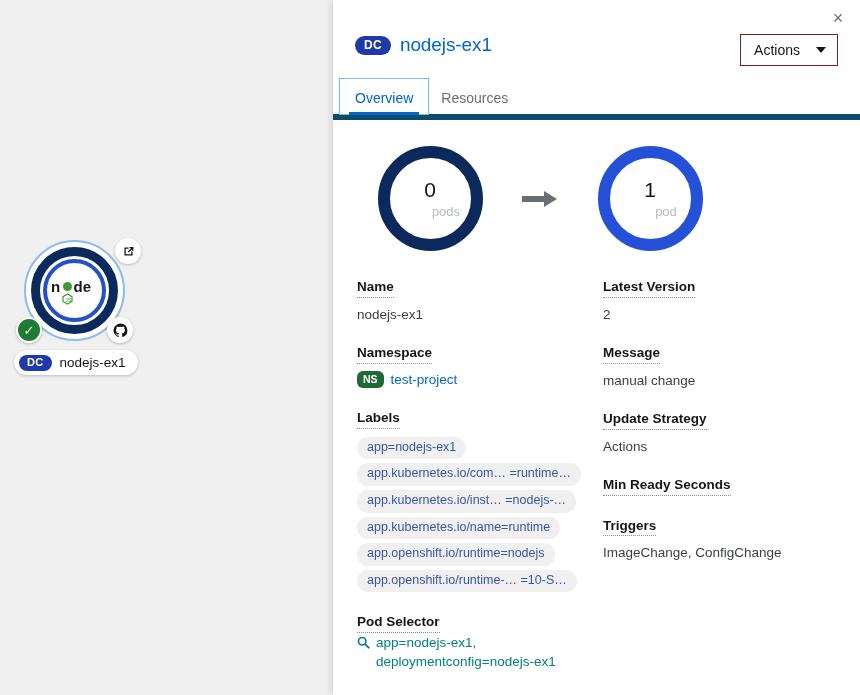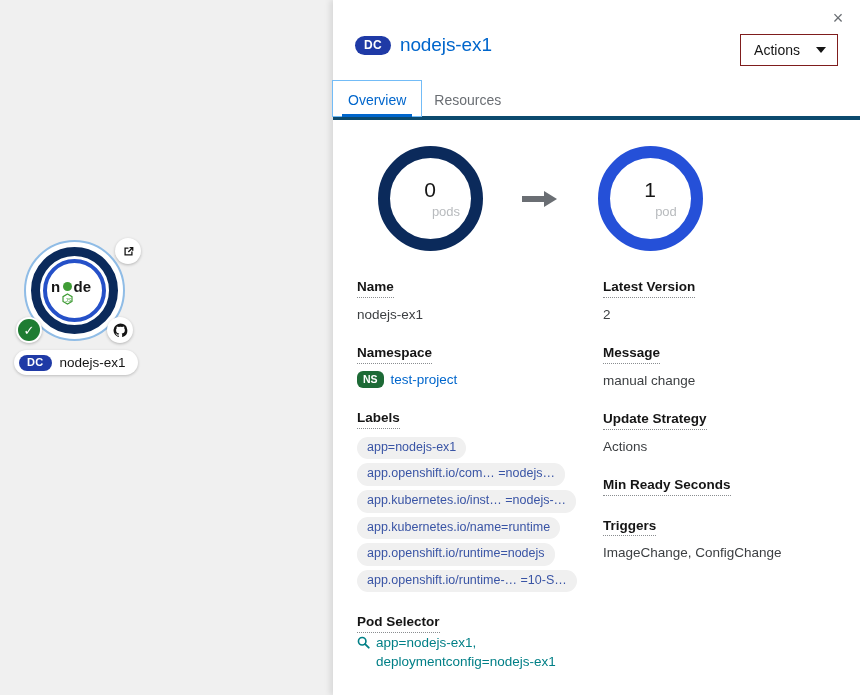--- a/index.html
+++ b/index.html
@@ -87,22 +87,22 @@
   #actions-button {
     display:flex; align-items:center; gap:16px;
     border:1px solid #7f1d1d; background:#fff;
     padding:7px 11px 7px 13px; font-size:14px; color:#151515;
     cursor:pointer; font-family:"Liberation Sans", sans-serif;
     min-width:96px; justify-content:space-between;
   }
   .caret { width:0;height:0;border-left:5px solid transparent;border-right:5px solid transparent;border-top:6px solid #151515; }
 
   #tabs {
-    margin-top:22px; padding-left:1px;
-    border-bottom:4px solid #0c4a6e;
+    margin-top:22px; padding-left:8px;
+    border-bottom:6px solid #0c4a6e;
     display:flex; align-items:flex-end; height:32px;
   }
   .tab {
     font-size:14px; color:#6a6e73; background:transparent; border:none;
     padding:0 14px 8px; cursor:pointer; position:relative;
     font-family:"Liberation Sans", sans-serif;
   }
   .tab.active { color:#0066cc; }
   .tab.active .tab-underline {
     position:absolute; left:8px; right:8px; bottom:-1px; height:3px; background:#0066cc;
@@ -265,21 +265,21 @@
         <div class="ns-row">
           <span class="badge-ns">NS</span>
           <span class="field-value link-value" style="margin-top:0">test-project</span>
         </div>
       </div>
 
       <div class="field">
         <div class="field-label">Labels</div>
         <div class="chips">
           <span class="chip">app=nodejs-ex1</span>
-          <span class="chip">app.openshift.io/com… =nodejs…</span>
+          <span class="chip">app.kubernetes.io/com… =runtime…</span>
           <span class="chip">app.kubernetes.io/inst… =nodejs-…</span>
           <span class="chip">app.kubernetes.io/name=runtime</span>
           <span class="chip">app.openshift.io/runtime=nodejs</span>
           <span class="chip">app.openshift.io/runtime-… =10-S…</span>
         </div>
       </div>
 
       <div class="field" id="pod-selector-field">
         <div class="field-label">Pod Selector</div>
         <div class="selector-row">

